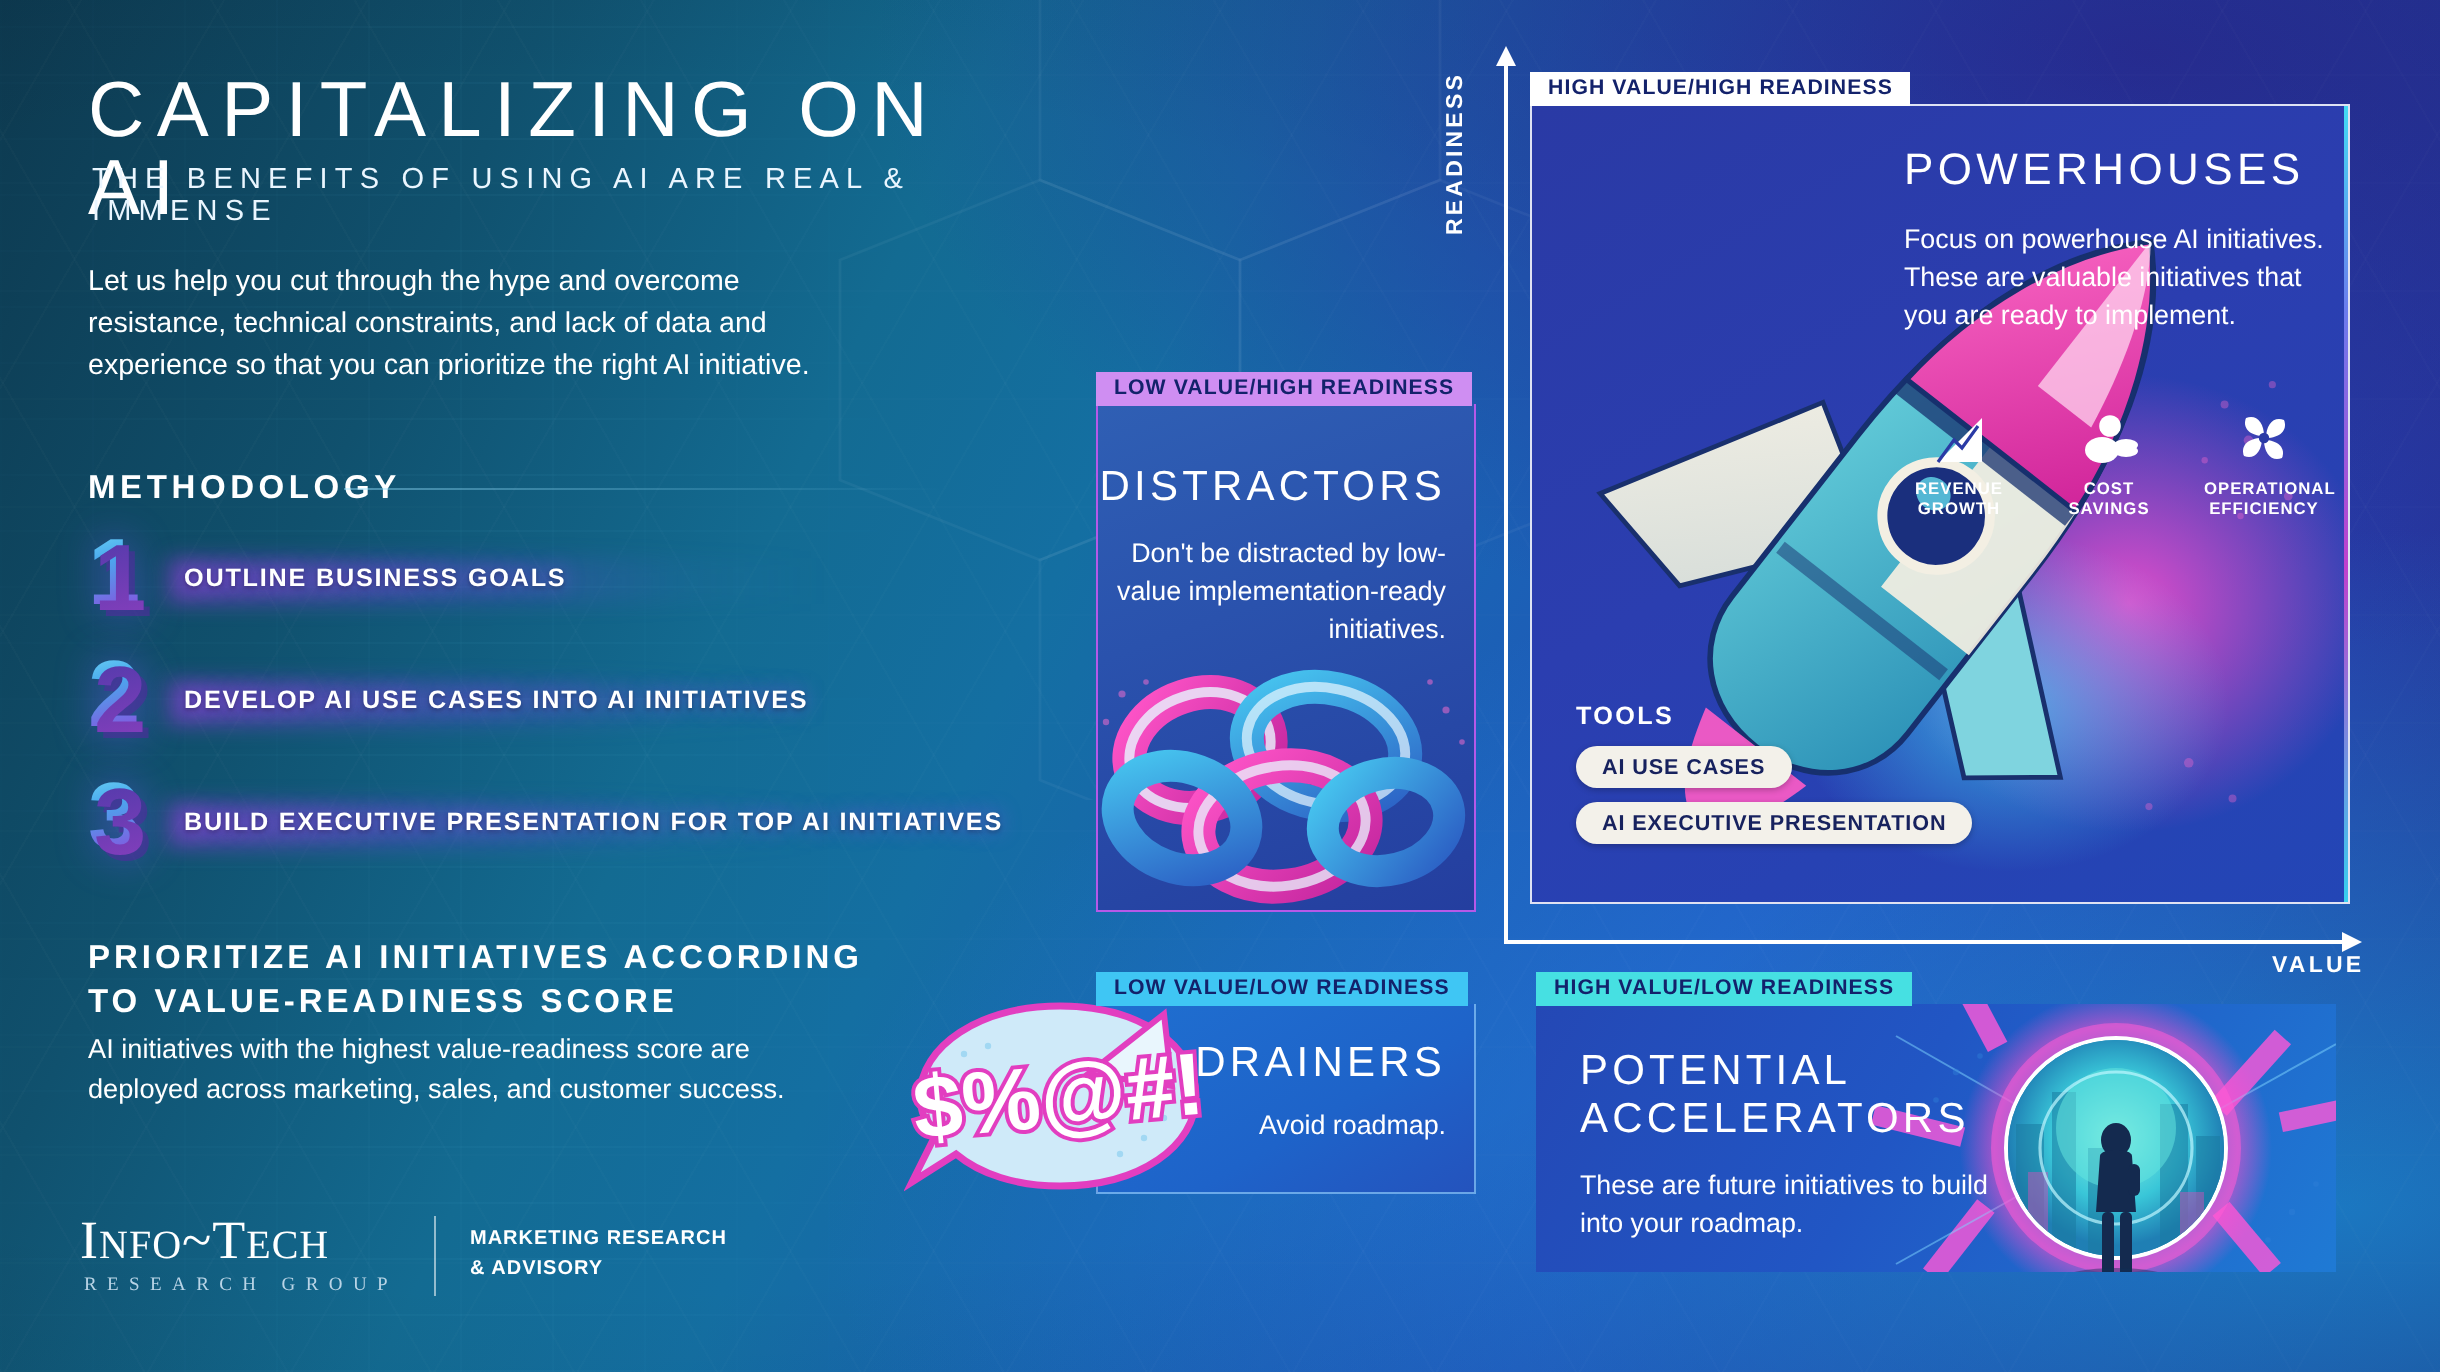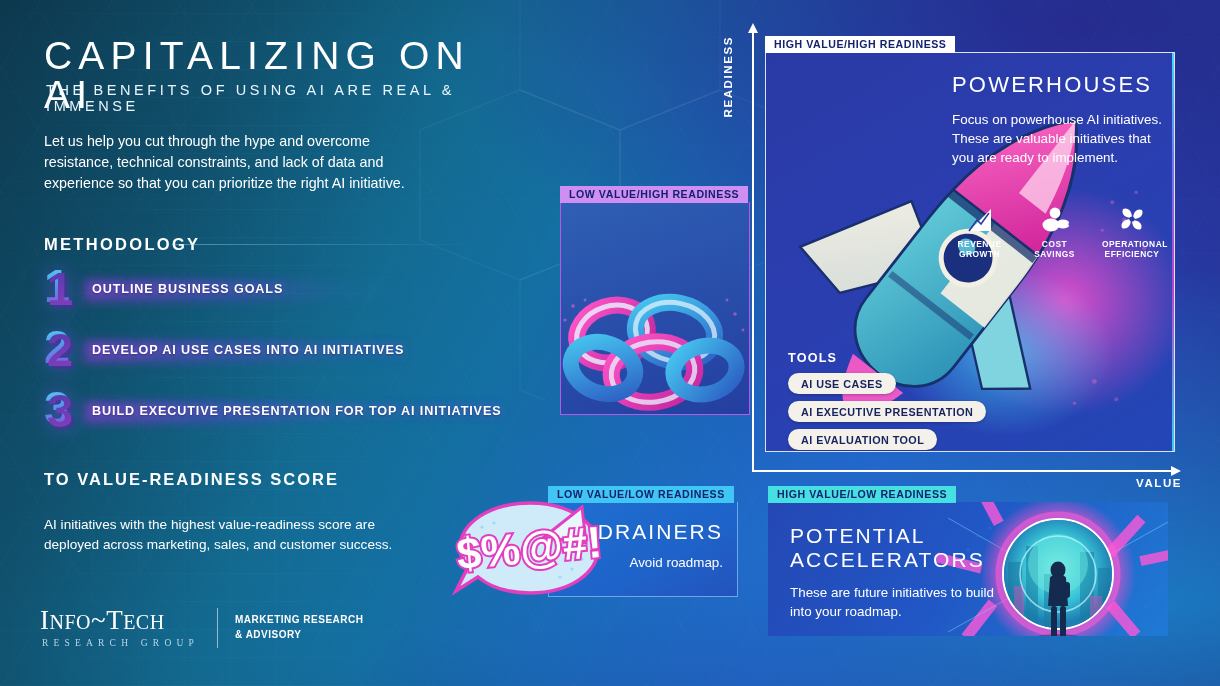--- a/index.html
+++ b/index.html
@@ -204,21 +204,21 @@
   .tools { position:absolute; left:22px; top:298px; width:210px; z-index:5; }
   .tools-head { font-size:12.6px; font-weight:700; letter-spacing:1.2px; color:#fff; margin-bottom:8px; }
   .pill {
     display:inline-block; background:#f3f1ea; color:#17225e;
     font-size:10.8px; font-weight:700; letter-spacing:.45px;
     padding:5px 13px 4px; border-radius:11px; margin-bottom:7px;
     box-shadow:0 1px 3px rgba(0,0,0,.25);
   }
 
   
-  #panel-distractors { left:560px; top:186px; width:190px; height:229px;text-decoration:underline; }
+  #panel-distractors { left:548px; top:186px; width:190px; height:270px;text-decoration:underline; }
   #panel-distractors .panel-body{
     background:linear-gradient(160deg,#2f5fb4 0%,#2a52ad 40%,#243e9f 100%);
     border:1.4px solid #b659e8; border-top:none;
   }
   #panel-distractors .badge { background:#cf8ef2; }
   .ds-copy { position:absolute; left:0; right:14px; top:30px; text-align:right; }
   .ds-copy .q-title{ font-size:21px; letter-spacing:2.1px; }
   .ds-copy .q-text{ margin-top:11px; }
 
   
@@ -288,20 +288,21 @@
         <div class="step-label">DEVELOP AI USE CASES INTO AI INITIATIVES</div>
       </div>
       <div class="step">
         <div class="step-num" data-shadow="3">3</div>
         <div class="step-bar"></div>
         <div class="step-label">BUILD EXECUTIVE PRESENTATION FOR TOP AI INITIATIVES</div>
       </div>
     </div>
 
     <div class="prio-head">
+      <div>PRIORITIZE AI INITIATIVES ACCORDING</div>
       <div>TO VALUE-READINESS SCORE</div>
     </div>
     <div class="prio-body">AI initiatives with the highest value-readiness score are deployed across marketing, sales, and customer success.</div>
 
     <div class="logo">
       <div class="logo-mark">
         <div class="logo-word">
           <span>I</span><span class="sm">NFO</span><span>~</span><span>T</span><span class="sm">ECH</span>
         </div>
         <div class="logo-sub">RESEARCH GROUP</div>
@@ -433,28 +434,31 @@
             <div>OPERATIONAL</div>
             <div>EFFICIENCY</div>
           </div>
         </div>
       </div>
 
       <div class="tools">
         <div class="tools-head">TOOLS</div>
         <div><span class="pill">AI USE CASES</span></div>
         <div><span class="pill">AI EXECUTIVE PRESENTATION</span></div>
-        <div><span class="pill">AI EVALUATION TOOL</span></div>
       </div>
     </div>
   </div>
 
   <div class="panel" id="panel-distractors">
     <div class="badge" style="background: rgb(207, 142, 242);">LOW VALUE/HIGH READINESS</div>
     <div class="panel-body">
+      <div class="ds-copy">
+        <div class="q-title">DISTRACTORS</div>
+        <div class="q-text">Don't be distracted by low-value implementation-ready initiatives.</div>
+      </div>
 
       <svg style="position:absolute;left:-4px;bottom:-2px;width:196px;height:130px" viewBox="0 0 196 130">
         <defs>
           <linearGradient id="kA" x1="0" y1="0" x2="1" y2="1">
             <stop offset="0" stop-color="#47c7f0"></stop>
               <stop offset="1" stop-color="#2b5ec4"></stop>
           </linearGradient>
           <linearGradient id="kB" x1="0" y1="0" x2="1" y2="1">
             <stop offset="0" stop-color="#ff55c8"></stop>
               <stop offset="1" stop-color="#c4269f"></stop>

